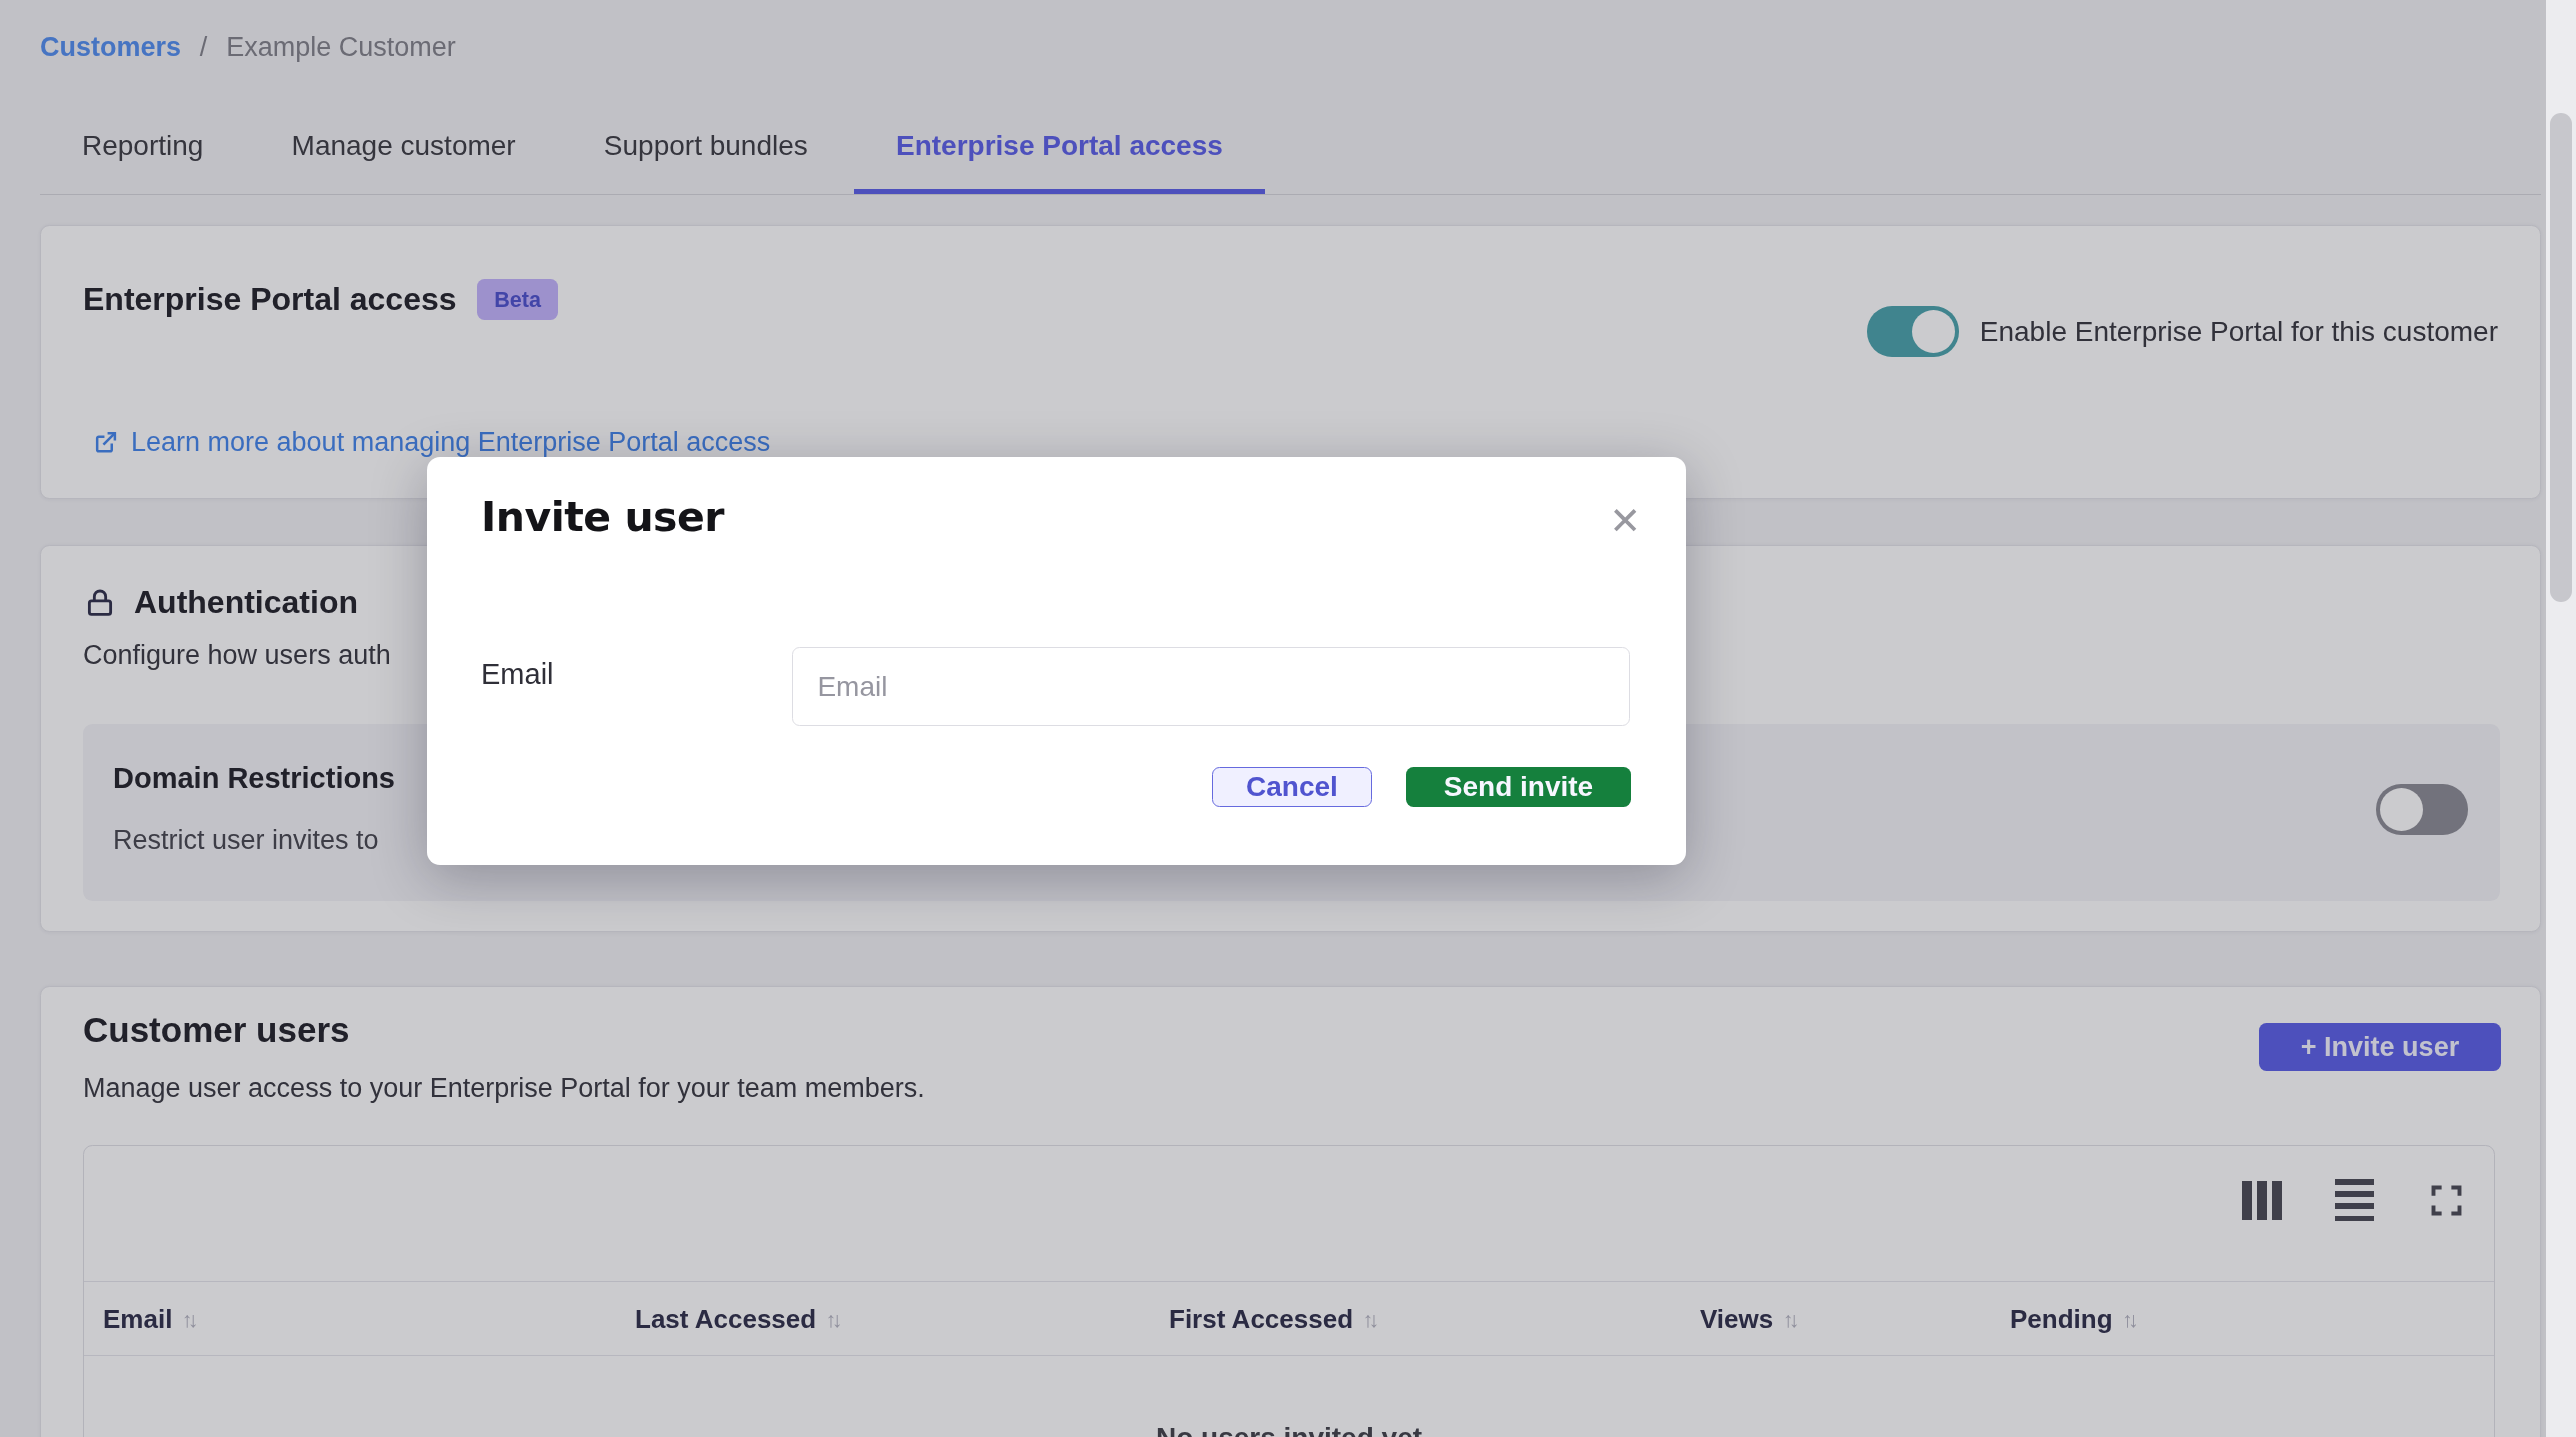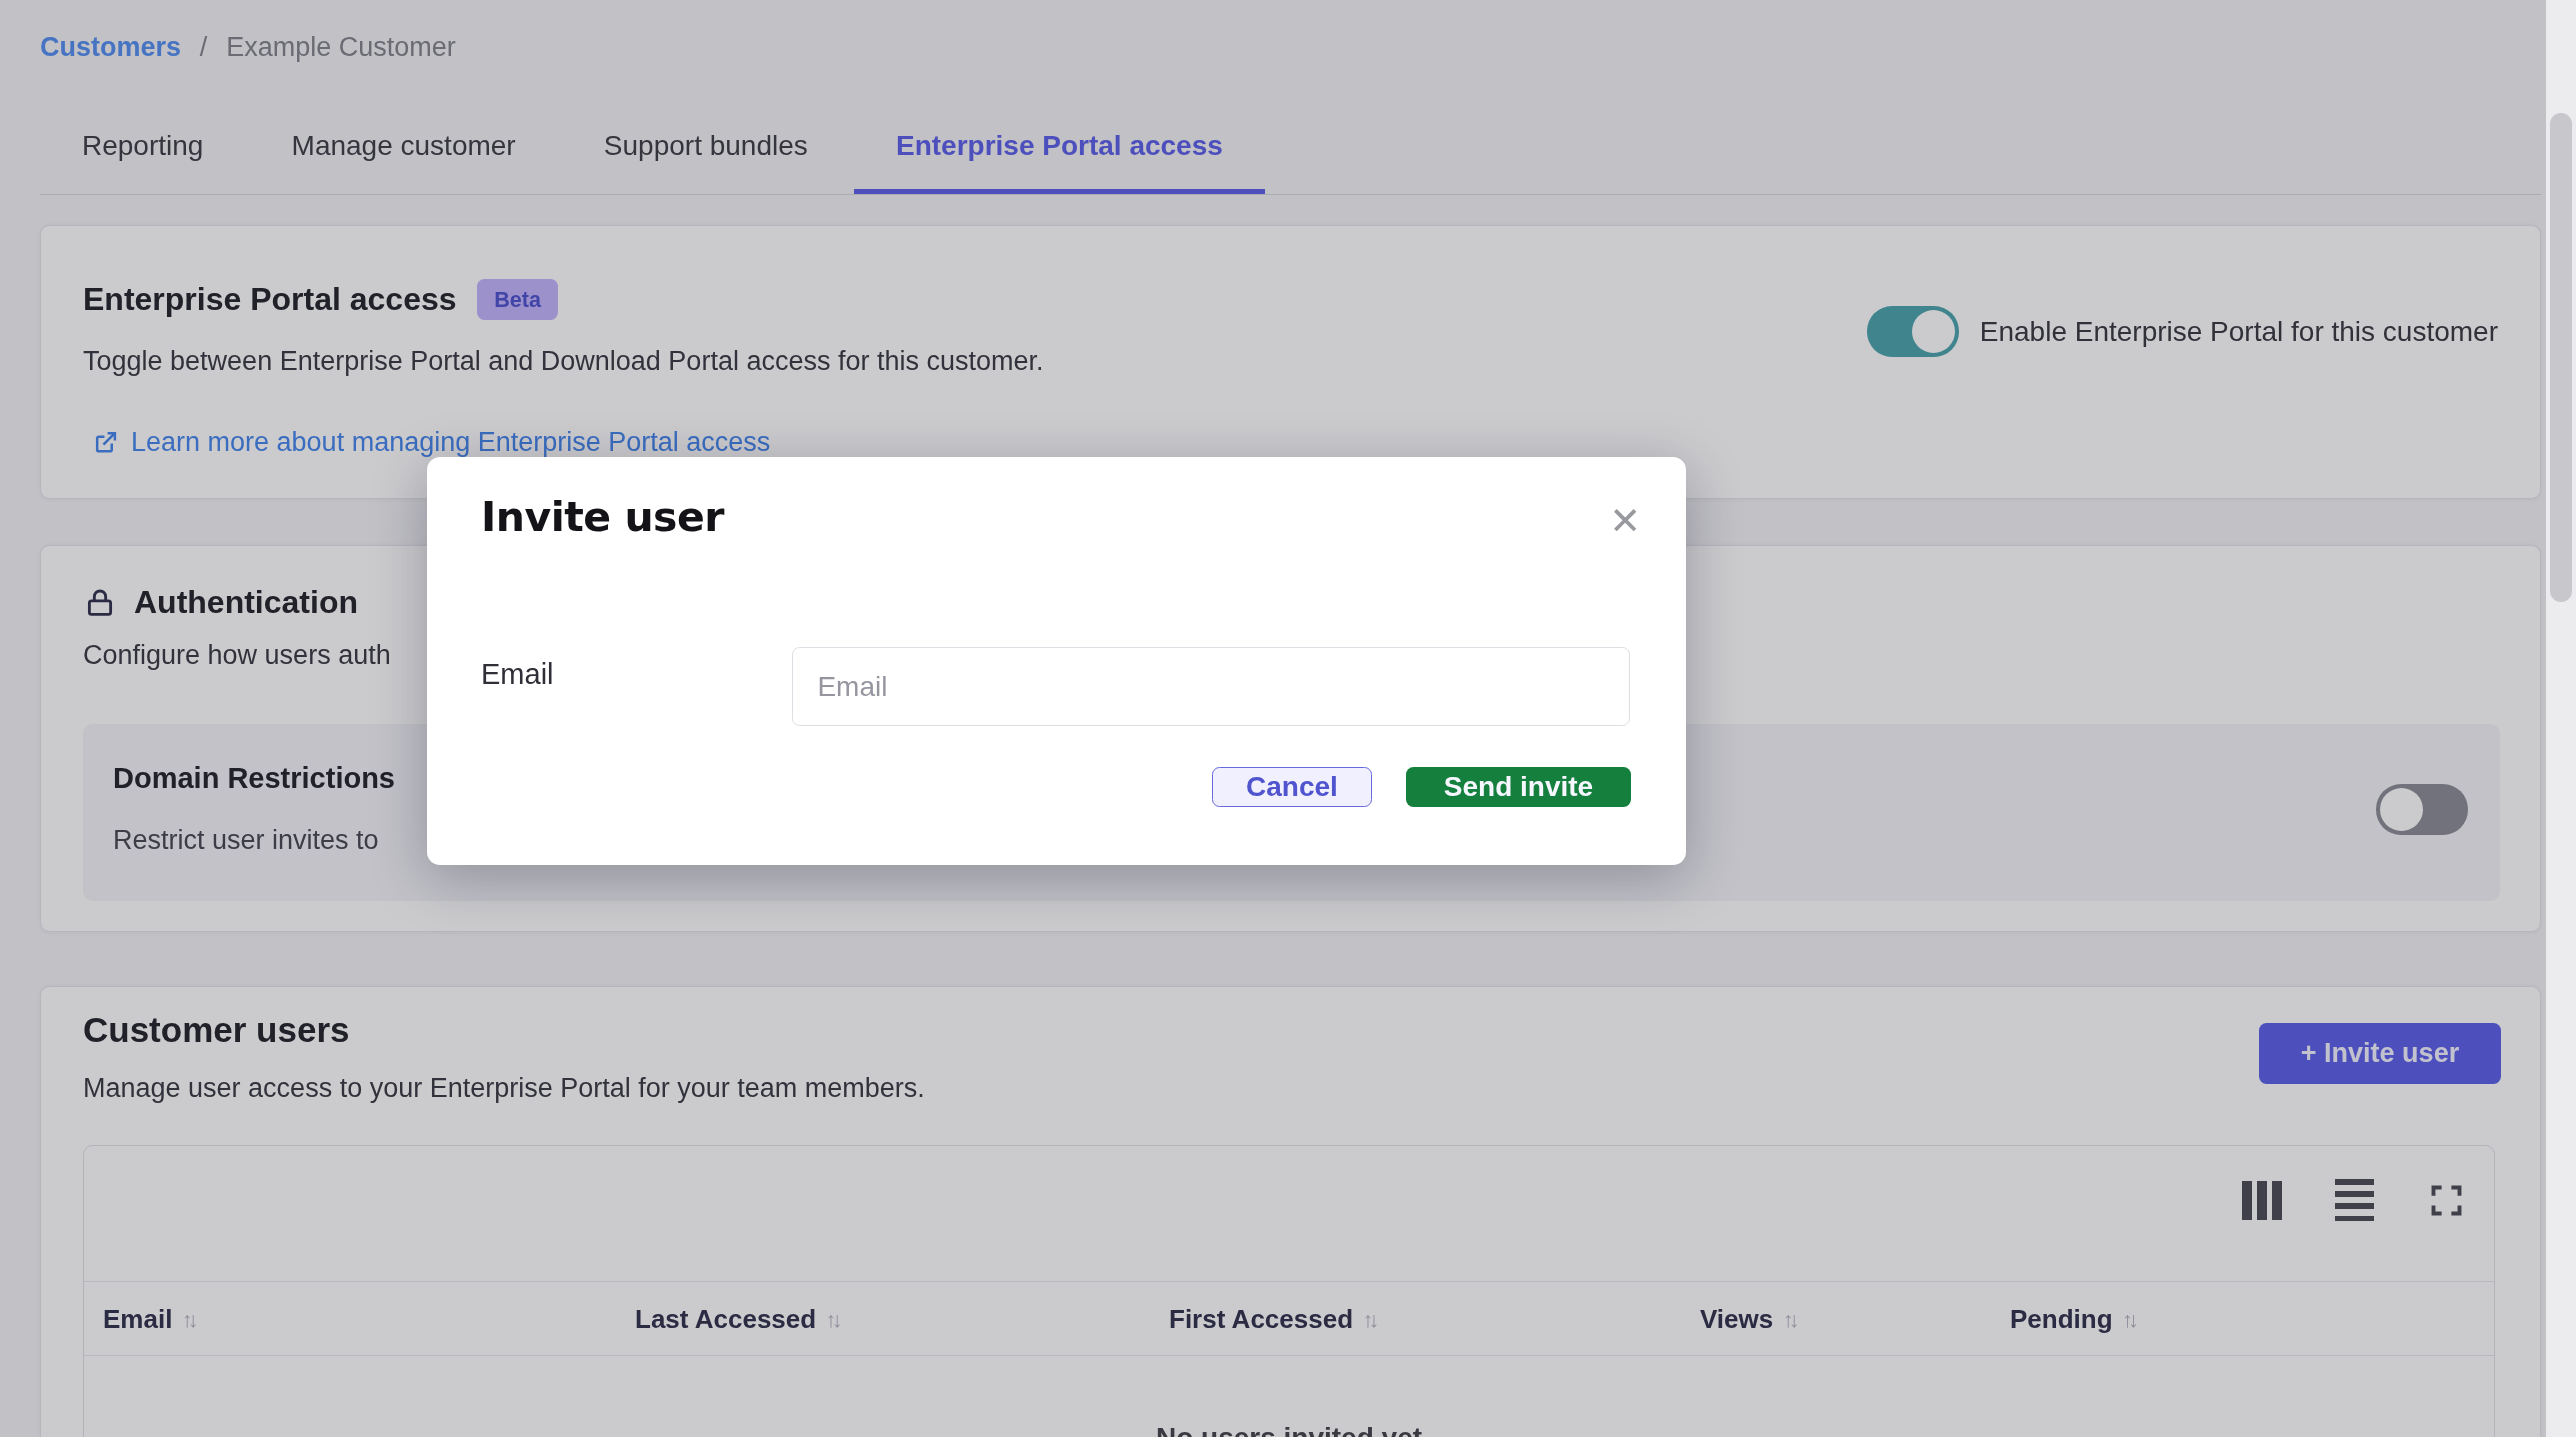--- a/index.html
+++ b/index.html
@@ -46,21 +46,21 @@
   .toggle-row{display:flex;align-items:center;gap:20.7px;}
   .toggle-label{font-size:28px;color:#3a3a42;}
 
   
   .auth-heading{display:flex;align-items:center;gap:17px;}
   .subcard{position:absolute;left:42px;top:178px;width:2417px;height:177px;background:#f4f4f8;border-radius:9.4px;}
   .subcard-title{position:absolute;left:30px;top:38px;font-size:29px;font-weight:600;color:#26262e;}
   .subcard-desc{position:absolute;left:30px;top:101px;font-size:27px;color:#4a4a52;white-space:nowrap;}
 
   
-  .invite-btn{position:absolute;right:39px;top:36px;width:242px;height:61px;background:#5e62e8;border:none;
+  .invite-btn{position:absolute;right:39px;top:36px;width:242px;height:48px;background:#5e62e8;border:none;
               border-radius:7.5px;color:#f4f4ff;font-size:27px;font-weight:700;font-family:"Liberation Sans",sans-serif;cursor:pointer;}
   .table-card{position:absolute;left:42px;top:158px;width:2412px;height:395px;background:#fff;
               border:0.9px solid #e0e0e6;border-radius:9.4px;box-sizing:border-box;}
   .table-toolbar{position:absolute;top:33px;right:28px;display:flex;align-items:center;gap:53px;}
   .tbi{cursor:pointer;display:flex;align-items:center;justify-content:center;}
   .icon-cols{display:flex;gap:4.7px;}
   .icon-cols i{display:block;width:10.3px;height:39px;background:#4e4e58;}
   .icon-lines{display:flex;flex-direction:column;gap:6.6px;}
   .icon-lines i{display:block;width:39px;height:5.6px;background:#4e4e58;}
   .header-row{position:absolute;left:0;top:135px;width:100%;height:75px;box-sizing:border-box;
@@ -105,21 +105,20 @@
   <span class="tab">Reporting</span>
   <span class="tab">Manage customer</span>
   <span class="tab">Support bundles</span>
   <span class="tab active">Enterprise Portal access</span>
 </div>
 
 <div class="abs card card1">
   <div class="abs" style="left:42px;top:53px;">
     <span class="card-title">Enterprise Portal access</span><span class="badge">Beta</span>
   </div>
-  <div class="abs card-desc" style="left:42px;top:120px;">Toggle between Enterprise Portal and Download Portal access for this customer.</div>
   <div class="abs link-row" style="left:52px;top:193px;margin-top:8px;">
     <svg width="25" height="25" viewBox="0 0 24 24" fill="none" stroke="#4687ec" stroke-width="2.4">
       <path d="M18 13v6a1.5 1.5 0 0 1-1.5 1.5h-11A1.5 1.5 0 0 1 4 19V8a1.5 1.5 0 0 1 1.5-1.5H11"></path>
       <path d="M14 3h7v7"></path>
         <path d="M21 3 10 14"></path>
     </svg>
     <span>Learn more about managing Enterprise Portal access</span>
   </div>
   <div class="abs toggle-row" style="right:42px;top:80px;">
     <div class="toggle on">

